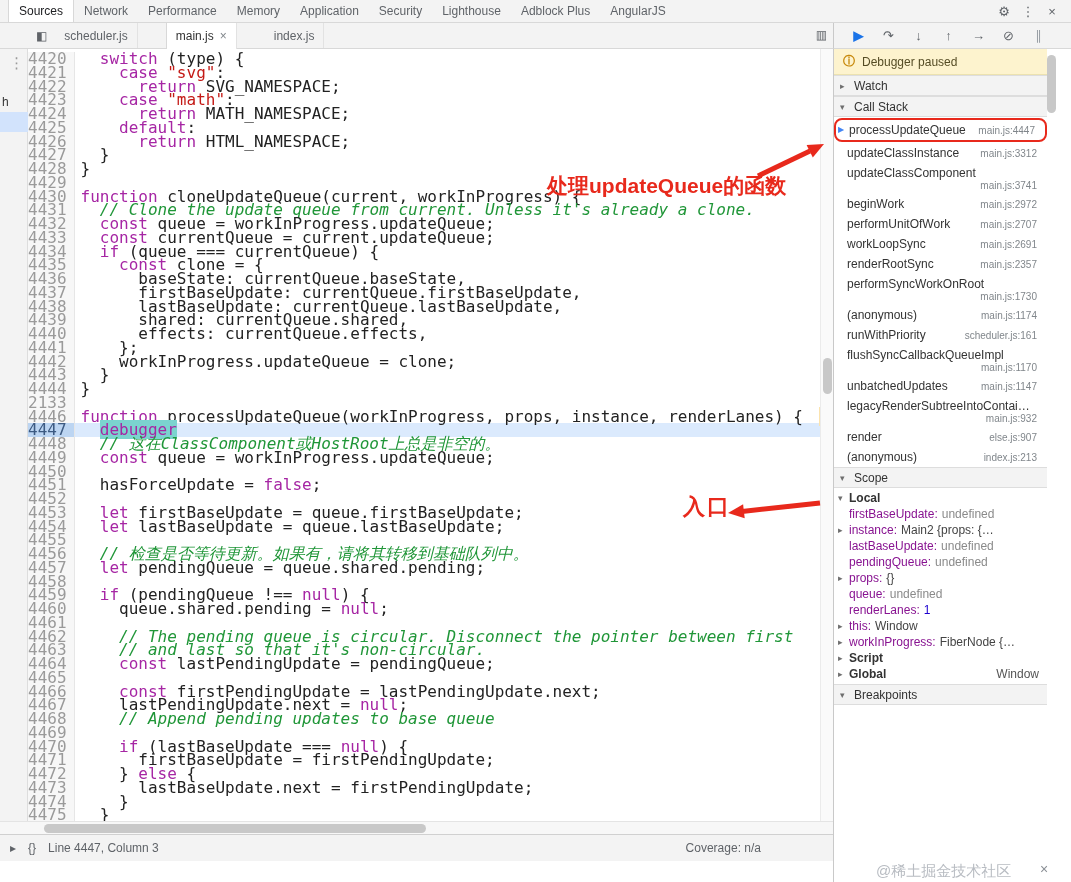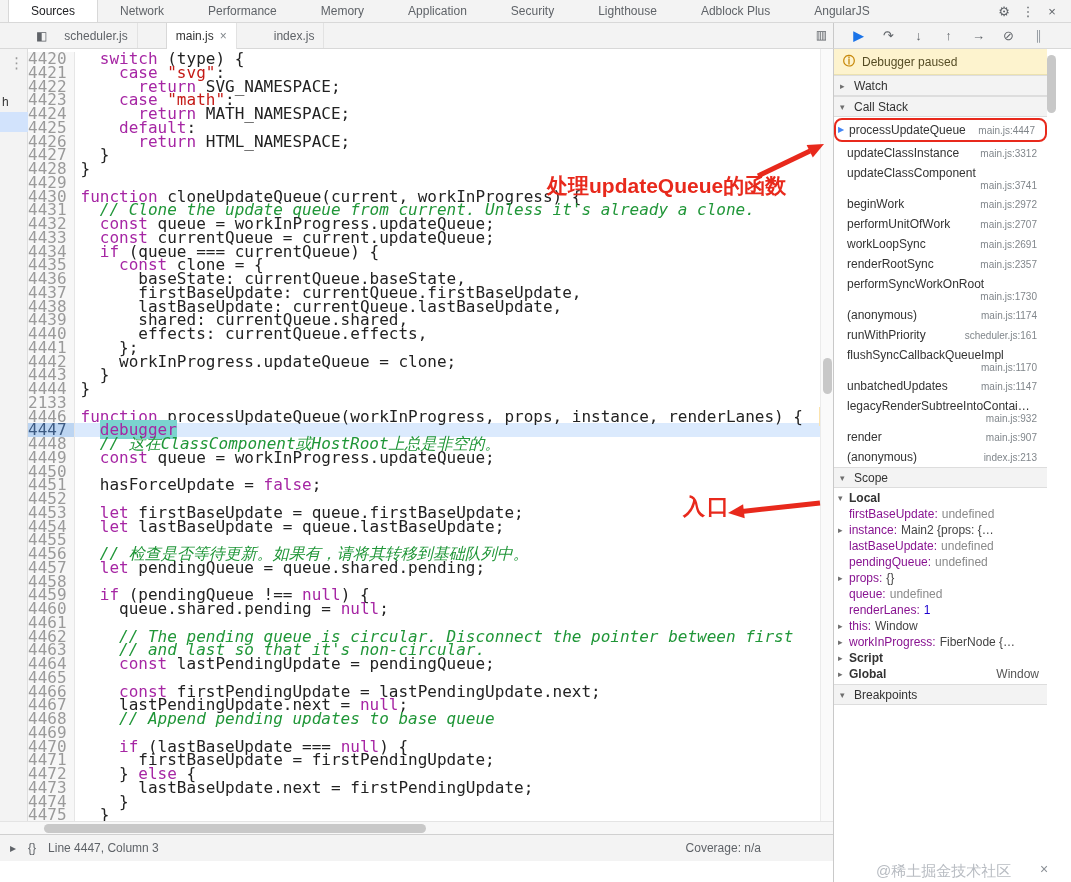--- a/index.html
+++ b/index.html
@@ -3,21 +3,21 @@
 <meta charset="utf-8">
 <style>
   * { box-sizing: border-box; margin: 0; padding: 0; }
   body { margin:0; background:#fff; }
   .app{position:relative;width:1071px;height:882px;background:#fff;overflow:hidden;
        font-family:"Liberation Sans",sans-serif;font-size:12px;color:#333;}
 
   
   .top-bar{height:23px;background:#f3f3f3;border-bottom:1px solid #d8d8d8;display:flex;align-items:stretch;}
   .top-tabs{display:flex;align-items:stretch;padding-left:8px;}
-  .top-tab{padding:0 22px;display:flex;align-items:center;color:#5f6368;cursor:default;}
+  .top-tab{padding:0 10px;display:flex;align-items:center;color:#5f6368;cursor:default;}
   .top-tab.active{background:#fff;color:#202124;border-left:1px solid #d8d8d8;border-right:1px solid #d8d8d8;}
   .top-bar-right{margin-left:auto;display:flex;align-items:center;gap:2px;padding-right:8px;color:#5f6368;}
   .tb-icon{width:22px;text-align:center;font-size:13px;}
 
   
   .second-bar{height:26px;background:#f3f3f3;display:flex;align-items:stretch;}
   .file-strip{width:834px;display:flex;align-items:stretch;border-right:1px solid #c9c9c9;border-bottom:1px solid #d8d8d8;position:relative;}
   .nav-toggle{display:flex;align-items:center;padding:0 8px 0 36px;color:#5f6368;font-size:12px;}
   .file-tab{padding:0 9px;display:flex;align-items:center;gap:6px;color:#5f6368;border-right:1px solid #e2e2e2;}
   .file-tab.active{background:#fff;color:#333;border-left:1px solid #d8d8d8;margin-bottom:-1px;}
@@ -288,21 +288,21 @@
             <div class="frame">
               <span class="frame-name">unbatchedUpdates</span>
               <span class="frame-loc">main.js:1147</span>
             </div>
             <div class="frame">
               <span class="frame-name">legacyRenderSubtreeIntoContai…</span>
               <span class="frame-loc">main.js:932</span>
             </div>
             <div class="frame">
               <span class="frame-name">render</span>
-              <span class="frame-loc">main.js:907</span>
+              <span class="frame-loc">else.js:907</span>
             </div>
             <div class="frame">
               <span class="frame-name">(anonymous)</span>
               <span class="frame-loc">index.js:213</span>
             </div>
           </div>
         <div class="section-header">
           <span class="tri">▾</span>
           <span>Scope</span>
         </div>

